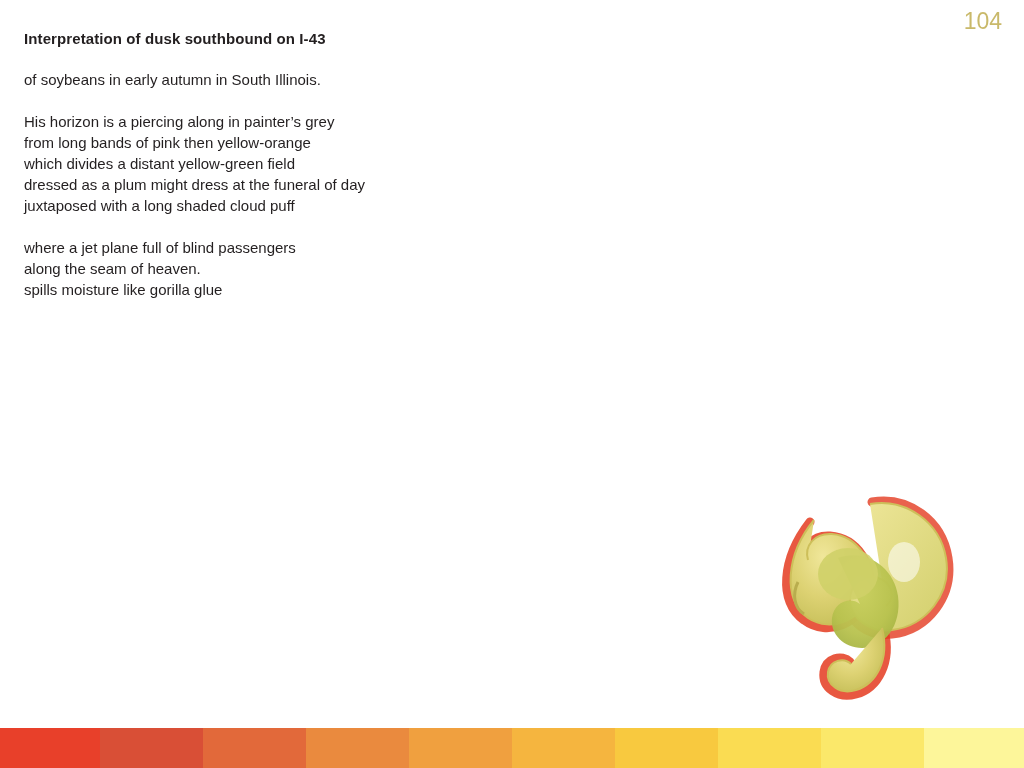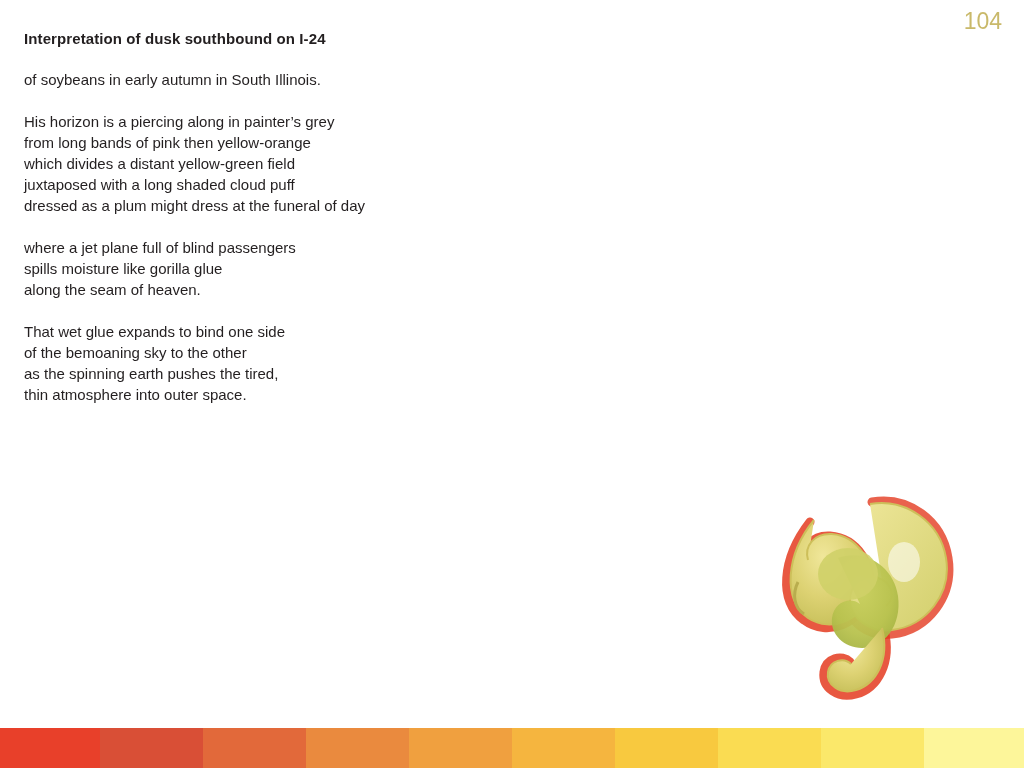--- a/index.html
+++ b/index.html
@@ -84,46 +84,40 @@
     line-height: 42px;
     font-size: 23px;
     color: #c9b96a;
     font-weight: normal;
   }
 </style>
 </head>
 <body>
 
 <div class="poem">
-  <h1 class="poem-title">Interpretation of dusk southbound on I-24</h1>
+  <h1 class="poem-title">Interpretation of dusk southbound on I-43</h1>
 
   <p class="stanza">
     <span class="line">of soybeans in early autumn in South Illinois.</span>
   </p>
 
   <p class="stanza">
     <span class="line">His horizon is a piercing along in painter’s grey</span>
     <span class="line">from long bands of pink then yellow-orange</span>
     <span class="line">which divides a distant yellow-green field</span>
+    <span class="line">dressed as a plum might dress at the funeral of day</span>
     <span class="line">juxtaposed with a long shaded cloud puff</span>
-    <span class="line">dressed as a plum might dress at the funeral of day</span>
   </p>
 
   <p class="stanza">
     <span class="line">where a jet plane full of blind passengers</span>
+    <span class="line">along the seam of heaven.</span>
     <span class="line">spills moisture like gorilla glue</span>
-    <span class="line">along the seam of heaven.</span>
   </p>
 
-  <p class="stanza">
-    <span class="line">That wet glue expands to bind one side</span>
-    <span class="line">of the bemoaning sky to the other</span>
-    <span class="line">as the spinning earth pushes the tired,</span>
-    <span class="line">thin atmosphere into outer space.</span>
-  </p>
 </div>
 
 <div class="illustration">
   <svg width="240" height="250" viewBox="0 0 240 250" xmlns="http://www.w3.org/2000/svg">
     <defs>
       <radialGradient id="gA" cx="40%" cy="35%" r="70%">
         <stop offset="0%" stop-color="#f0e79a"></stop>
         <stop offset="55%" stop-color="#ddd273"></stop>
         <stop offset="100%" stop-color="#c7c05a"></stop>
       </radialGradient>

